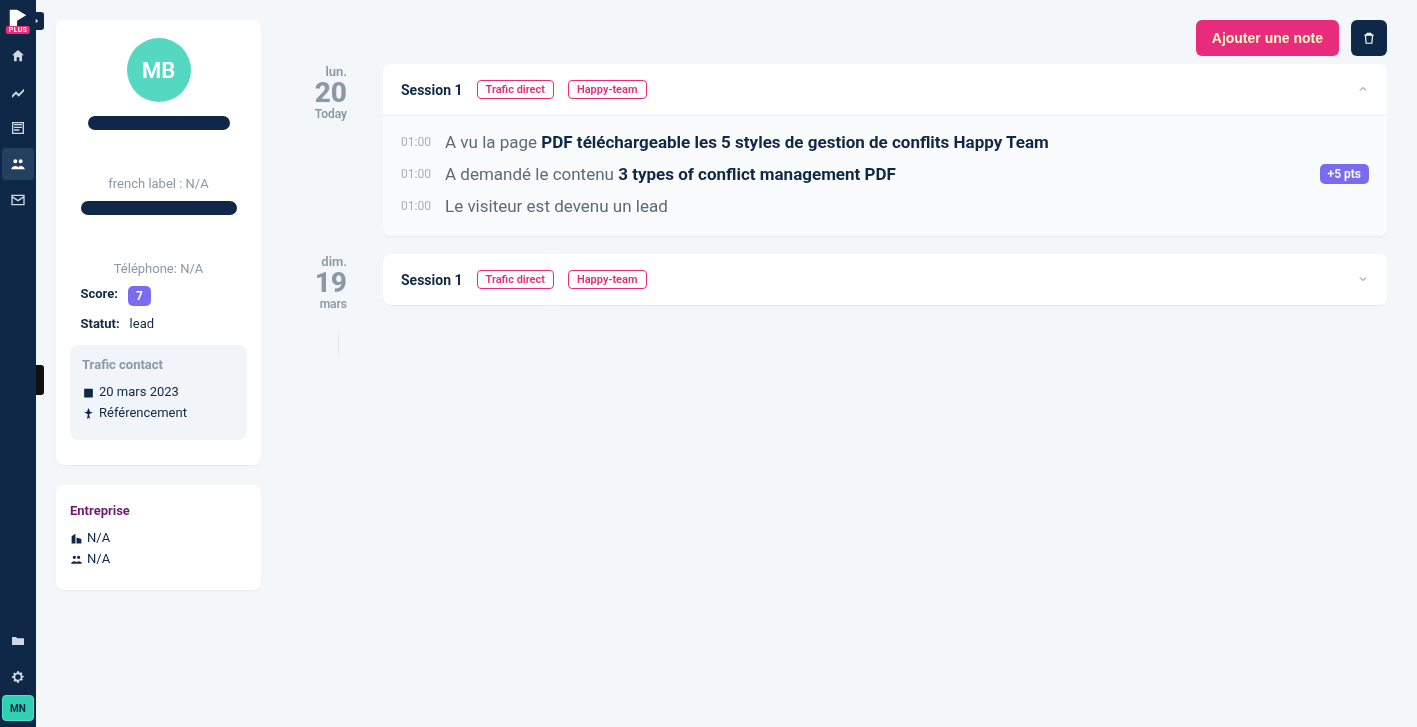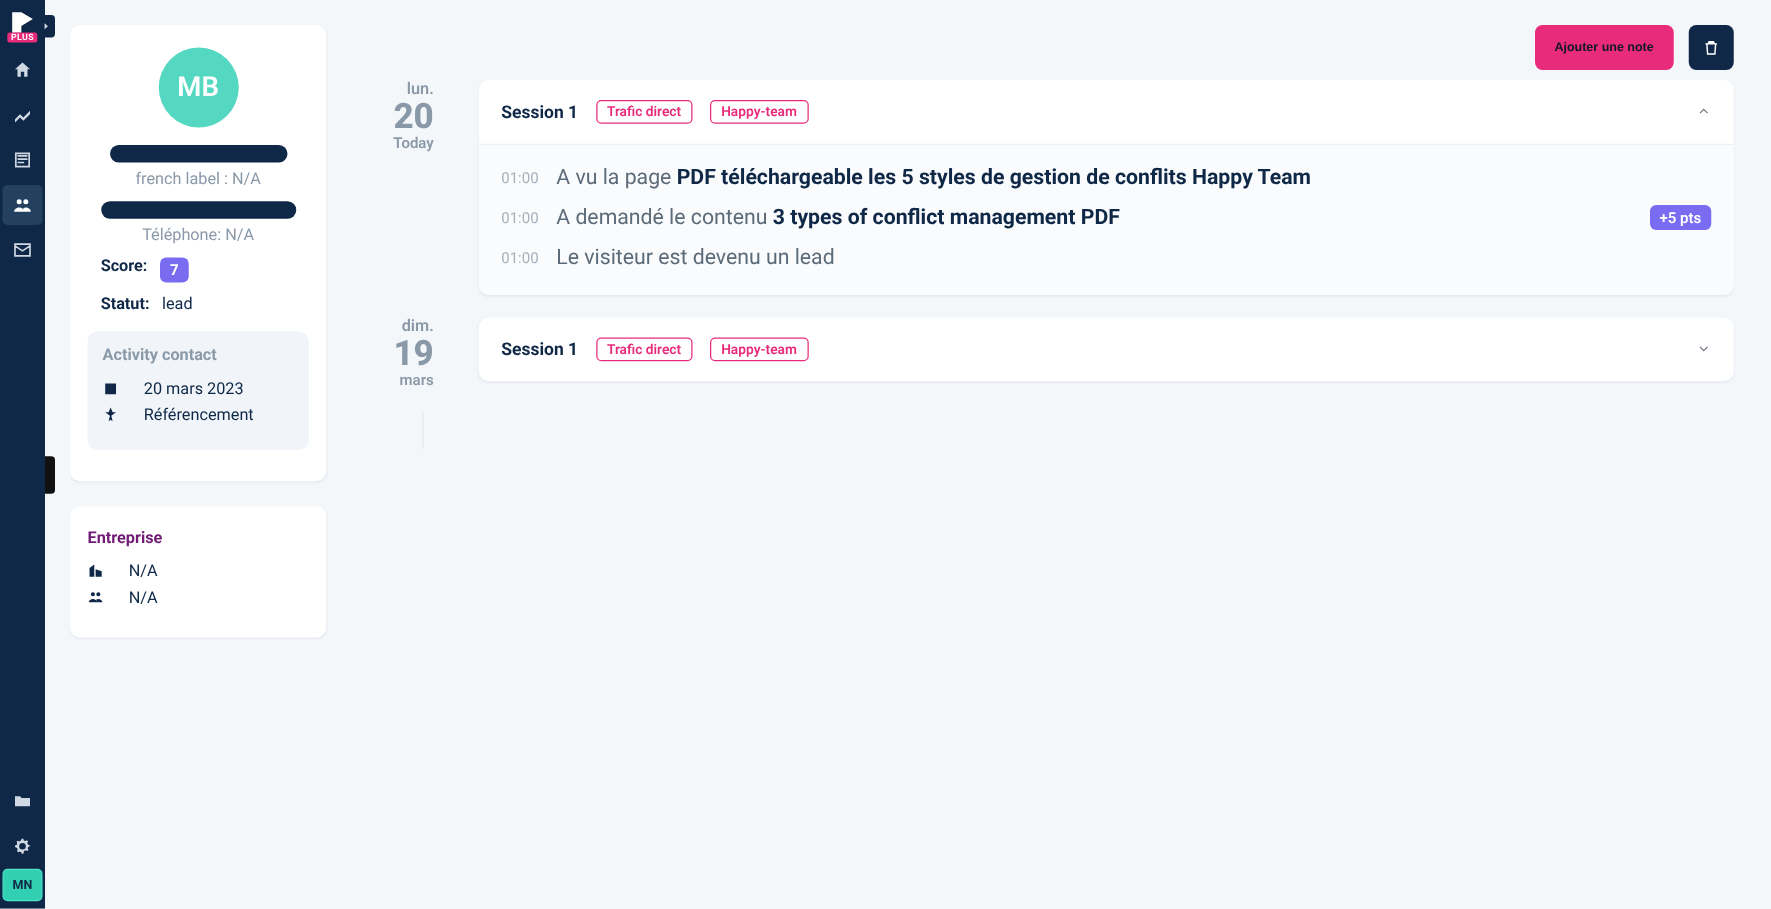--- a/index.html
+++ b/index.html
@@ -110,43 +110,43 @@
     width: 64px;height:64px;border-radius:50%;
     background:#54d8c2;
     color:#fff;font-weight:600;font-size:22px;
     display:flex;align-items:center;justify-content:center;
     margin-bottom:14px;
   }
   .pill {
     width: 142px;height:14px;border-radius:8px;background:#0f2847;
     margin-bottom:6px;
   }
-  .muted { color:#8a99a8;font-size:13px;margin-bottom:10px;}
+  .muted { color:#8a99a8;font-size:13px;margin-bottom:10px;margin-top:40px;}
   .row-kv { width:100%;display:flex;gap:10px;align-items:flex-start;font-size:13px;margin-bottom:10px;margin-left:21px;}
   .row-kv .k{font-weight:700;color:#0f2847;}
   .badge-score{background:#7a6cf0;color:#fff;font-weight:700;font-size:12px;padding:3px 8px;border-radius:5px;}
   .inner-panel{
     background:#f1f5f9;border-radius:8px;padding:12px 12px 14px 12px;width:100%;
   }
   .inner-panel h4{font-size:13px;color:#8a99a8;font-weight:700;margin-bottom:12px;}
-  .inner-line{display:flex;align-items:flex-start;gap:20px;font-size:13px;color:#0f2847;margin-bottom:6px;}
+  .inner-line{display:flex;align-items:flex-end;gap:4px;font-size:13px;color:#0f2847;margin-bottom:6px;}
   .inner-line svg{width:13px;height:13px;fill:#0f2847;}
   .company-card{padding:18px 14px;margin-bottom:20px;}
   .company-card h4{font-size:13px;color:#701a75;font-weight:700;margin-bottom:12px;}
   
   .main {
     flex:1;
     padding: 20px 30px 0 18px;
     display:flex;flex-direction:column;
     min-width:0;
   }
   .top-actions{display:flex;justify-content:flex-end;gap:12px;margin-bottom:8px;}
   .btn-primary{
-    background:#e82b7a;color:#0f172a;border:none;border-radius:6px;
-    padding:9px 16px;font-size:10px;font-weight:600;cursor:pointer;
+    background:#e82b7a;color:#fef9c3;border:none;border-radius:6px;
+    padding:9px 16px;font-size:14px;font-weight:600;cursor:pointer;
   }
   .btn-icon{
     background:#0f2847;border:none;border-radius:6px;width:36px;height:36px;
     display:flex;align-items:center;justify-content:center;cursor:pointer;
   }
   .btn-icon svg{width:14px;height:14px;fill:#fff;}
   .tabs-bar{
     background:#fff;border-radius:8px;padding:10px 14px;display:flex;gap:4px;align-items:center;
     margin-bottom:28px;
     box-shadow: 0 1px 2px rgba(15,40,71,.06);
@@ -249,21 +249,21 @@
     <div class="muted">Téléphone: N/A</div>
     <div class="row-kv">
       <span class="k">Score:</span>
       <span class="badge-score">7</span>
     </div>
     <div class="row-kv" style="margin-bottom:14px;">
       <span class="k">Statut:</span>
       <span>lead</span>
     </div>
     <div class="inner-panel">
-      <h4>Activity contact</h4>
+      <h4>Trafic contact</h4>
       <div class="inner-line">
         <svg viewBox="0 0 24 24">
             <path d="M4 5h16v16H4zM4 9h16M8 3v4M16 3v4"></path>
           </svg>
         <span>20 mars 2023</span>
       </div>
       <div class="inner-line">
         <svg viewBox="0 0 24 24">
             <path d="M12 2l3 7h5l-7 5 2 8-3-2-3 2 2-8-7-5h5z"></path>
           </svg>

